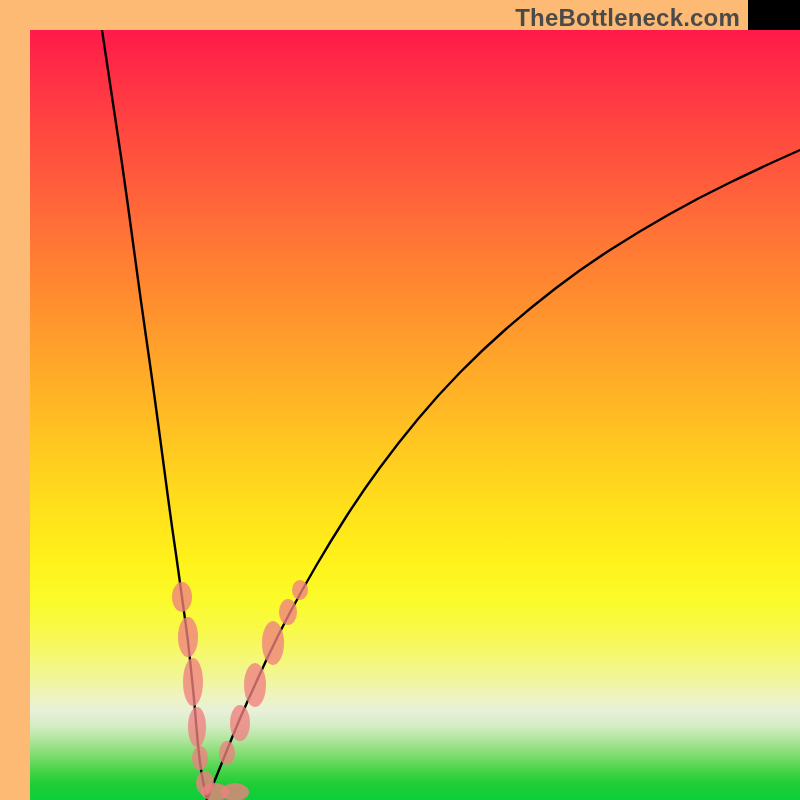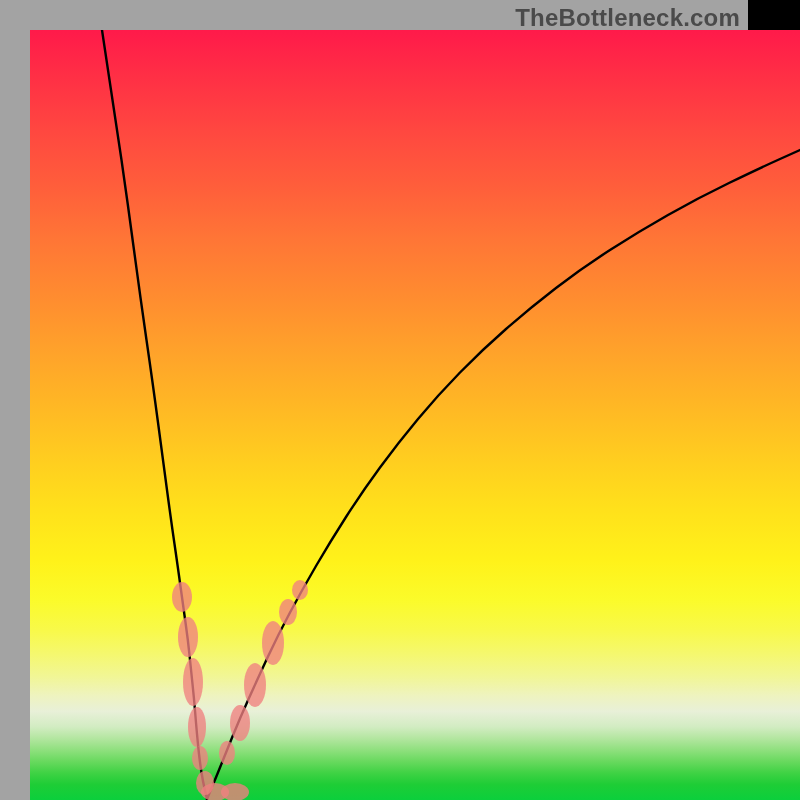--- a/index.html
+++ b/index.html
@@ -8,21 +8,21 @@
     width: 800px;
     height: 800px;
     overflow: hidden;
     background: #000;
     font-family: Arial, Helvetica, sans-serif;
   }
   .frame {
     position: relative;
     width: 748px;
     height: 800px;
-    background: #a3a3a3;
+    background: #fdba74;
   }
   .plot-area {
     position: absolute;
     left: 30px;
     top: 30px;
     width: 770px;
     height: 770px;
     
     background: linear-gradient(to bottom,
       #ff1a4a 0%,

